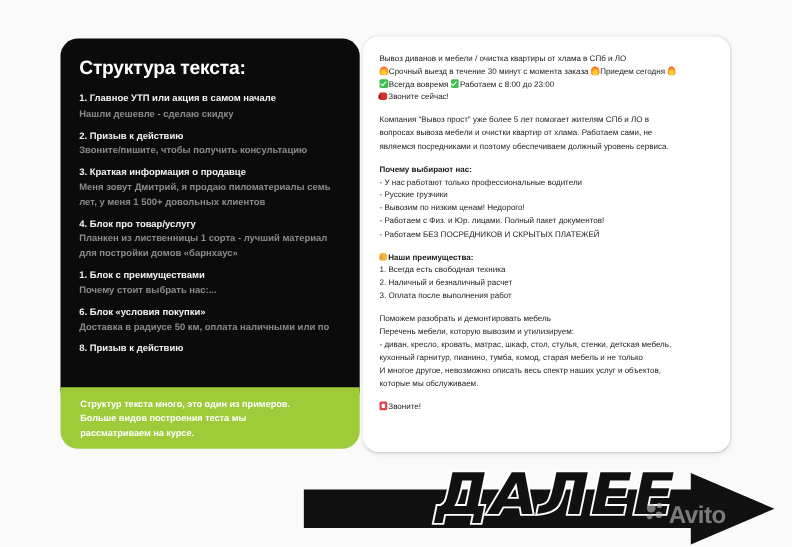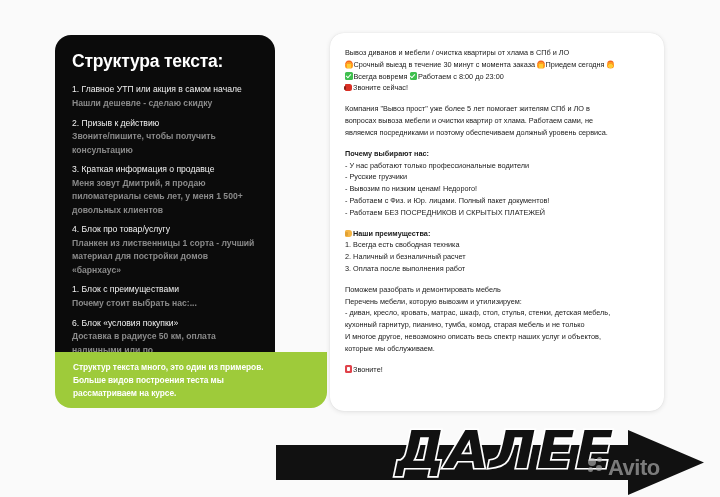--- a/index.html
+++ b/index.html
@@ -20,21 +20,21 @@
     inset: 0;
     width: 720px;
     height: 497px;
   }
 
   
   .dark-card {
     position: absolute;
     left: 55px;
     top: 35px;
-    width: 220px;
+    width: 272px;
     height: 335px;
     background: #0b0b0b;
     border-radius: 16px;
     box-sizing: border-box;
     padding: 17px 17px 8px 17px;
     overflow: hidden;
   }
   .dark-title {
     color: #ffffff;
     font-size: 17.5px;
@@ -47,21 +47,21 @@
     list-style: none;
     margin: 0;
     padding: 0;
   }
   .struct-item {
     margin-bottom: 7.5px;
   }
   .struct-head {
     color: #f2f2f2;
     font-size: 8.6px;
-    font-weight: normal;
+    font-weight: bold;
     line-height: 1.35;
     margin: 0;
   }
   .struct-sub {
     color: #8a8a8a;
     font-size: 8.6px;
     font-weight: bold;
     line-height: 1.55;
     margin: 1px 0 0 0;
   }

